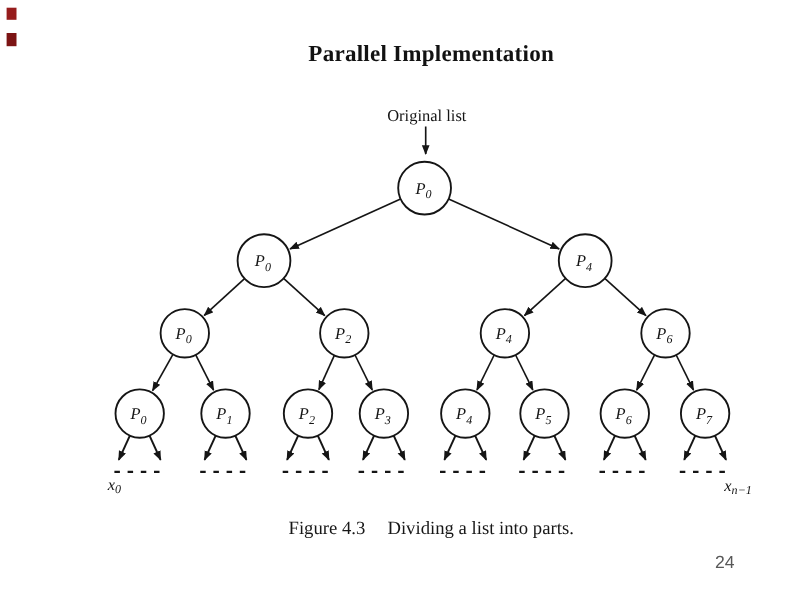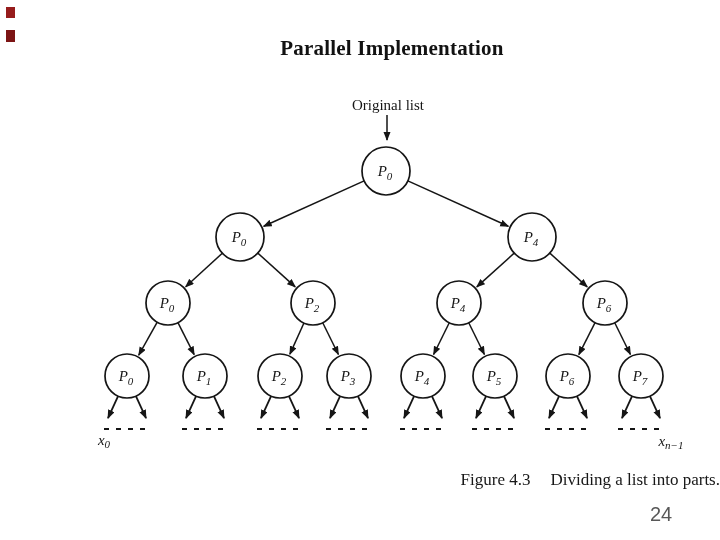--- a/index.html
+++ b/index.html
@@ -7,27 +7,27 @@
     position:relative;width:720px;height:540px;background:#ffffff;
     overflow:hidden;font-family:"Liberation Serif",serif;
   }
   .slide-title{
     position:absolute;top:38px;left:64px;right:0;margin:0;
     text-align:center;font-size:21px;font-weight:bold;color:#121212;
     letter-spacing:.2px;line-height:1;
   }
   .tree-svg{position:absolute;top:0;left:0;font-family:"Liberation Serif",serif;}
   .figure-caption{
-    position:absolute;top:470px;left:64px;right:0;text-align:right;
+    position:absolute;top:470px;left:64px;right:0;text-align:center;
     font-size:17px;color:#171717;white-space:nowrap;
   }
   .caption-text{margin-left:20px;}
   .page-number{
     position:absolute;top:503px;left:650px;
-    font-family:"Liberation Sans",sans-serif;font-size:20px;color:#585858;
+    font-family:"Liberation Sans",sans-serif;font-size:16px;color:#585858;
   }
   .red-mark{position:absolute;left:6px;width:9px;}
   .red-mark.m1{top:7px;height:11px;background:#961c1c;}
   .red-mark.m2{top:30px;height:12px;background:#7c1414;}
 </style>
 </head>
 <body>
 
 <div class="slide">
   <div class="red-mark m1"></div>

